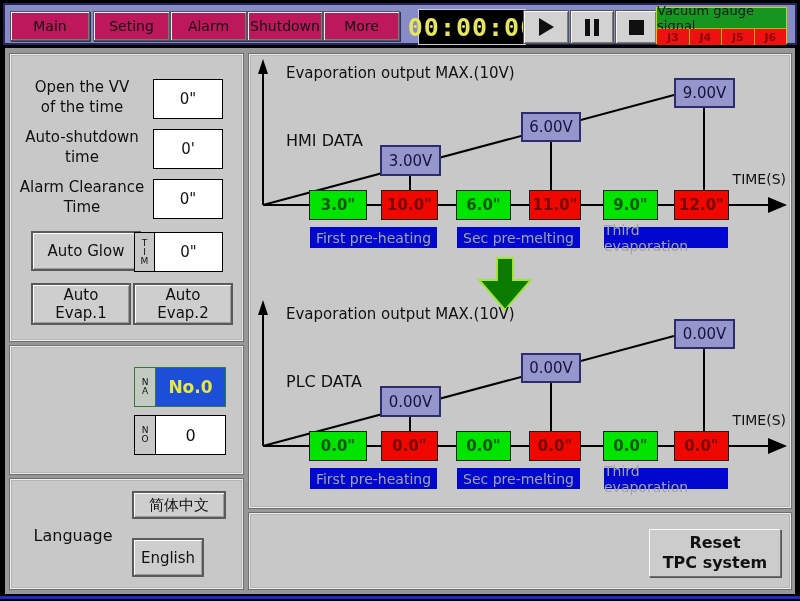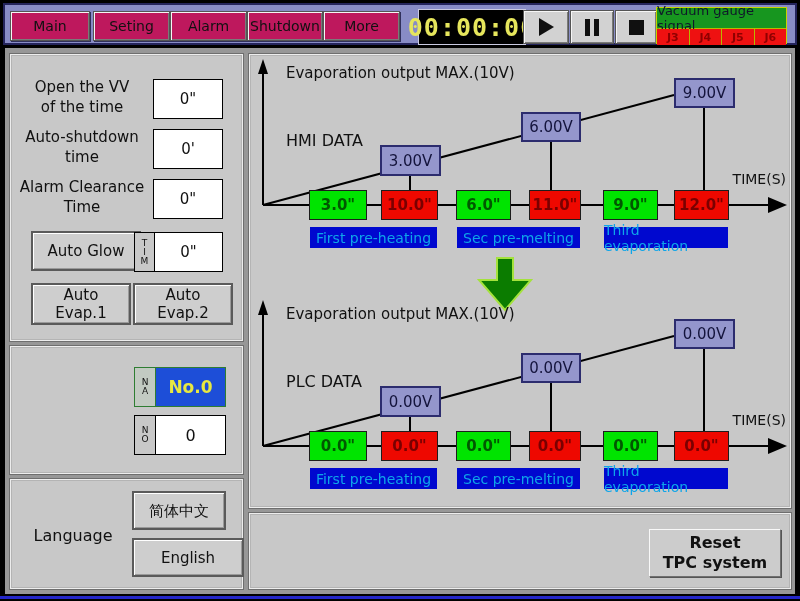--- a/index.html
+++ b/index.html
@@ -55,21 +55,21 @@
   .chart svg{position:absolute;left:0;top:0;}
   .c-title{font-size:15px;color:#111;}
   .c-src{font-size:16px;color:#111;}
   .c-time{font-size:14px;color:#111;text-align:right;}
   .vbox{background:#9496cc;border:2px solid #2c2c6e;color:#14143c;font-size:15px;
         display:flex;align-items:center;justify-content:center;box-sizing:border-box;}
   .tbox{font-size:15px;font-weight:bold;display:flex;align-items:center;justify-content:center;
         border:1px solid #1d1d1d;box-sizing:border-box;}
   .tbox.g{background:#00e400;color:#005800;}
   .tbox.r{background:#ee0800;color:#7a0000;}
-  .stage{background:#0008cf;color:#0ea5e9;border:1px solid #c8c8c8;font-size:14px;
+  .stage{background:#0008cf;color:#a3a3a3;border:1px solid #c8c8c8;font-size:14px;
          display:flex;align-items:center;justify-content:center;box-sizing:border-box;}
 
   
   .reset-btn{background:#cccccc;border:1px solid #707070;border-top-color:#f8f8f8;border-left-color:#f8f8f8;
              box-shadow:1px 1px 0 #555;font-size:16px;font-weight:bold;line-height:20px;text-align:center;
              display:flex;align-items:center;justify-content:center;cursor:pointer;color:#111;}
   .bottom-line{left:0;top:596px;width:800px;height:3px;background:#2326c8;}
 </style>
 </head>
 <body>
@@ -148,22 +148,22 @@
 
     <div class="abs no-wrap" style="left:123px;top:68px;width:92px;height:40px;">
       <div class="no-tag mini-label pre">N
 O</div>
       <div class="no-val">0</div>
     </div>
   </div>
 
   <div class="abs panel" style="left:10px;top:479px;width:233px;height:110px;">
     <div class="abs fld-label" style="left:8px;top:46px;width:108px;font-size:16px;">Language</div>
-    <div class="abs l-btn" style="left:121px;top:11px;width:94px;height:39px;">简体中文</div>
-    <div class="abs l-btn" style="left:121px;top:58px;width:112px;height:39px;text-align:center;">English</div>
+    <div class="abs l-btn" style="left:121px;top:11px;width:94px;height:28px;">简体中文</div>
+    <div class="abs l-btn" style="left:121px;top:58px;width:72px;height:39px;text-align:center;">English</div>
   </div>
 
   <div class="abs panel" style="left:249px;top:54px;width:542px;height:454px;padding-left:36px;">
 
     <div class="abs chart" style="left:0;top:0;">
       <svg width="542" height="200" viewBox="0 0 542 200">
         <line x1="13" y1="150" x2="13" y2="14" stroke="#000" stroke-width="2"></line>
         <polygon points="13,4 8,19 18,19" fill="#000"></polygon>
         <line x1="13" y1="150" x2="524" y2="150" stroke="#000" stroke-width="2"></line>
         <polygon points="537,150 518,142 518,158" fill="#000"></polygon>

